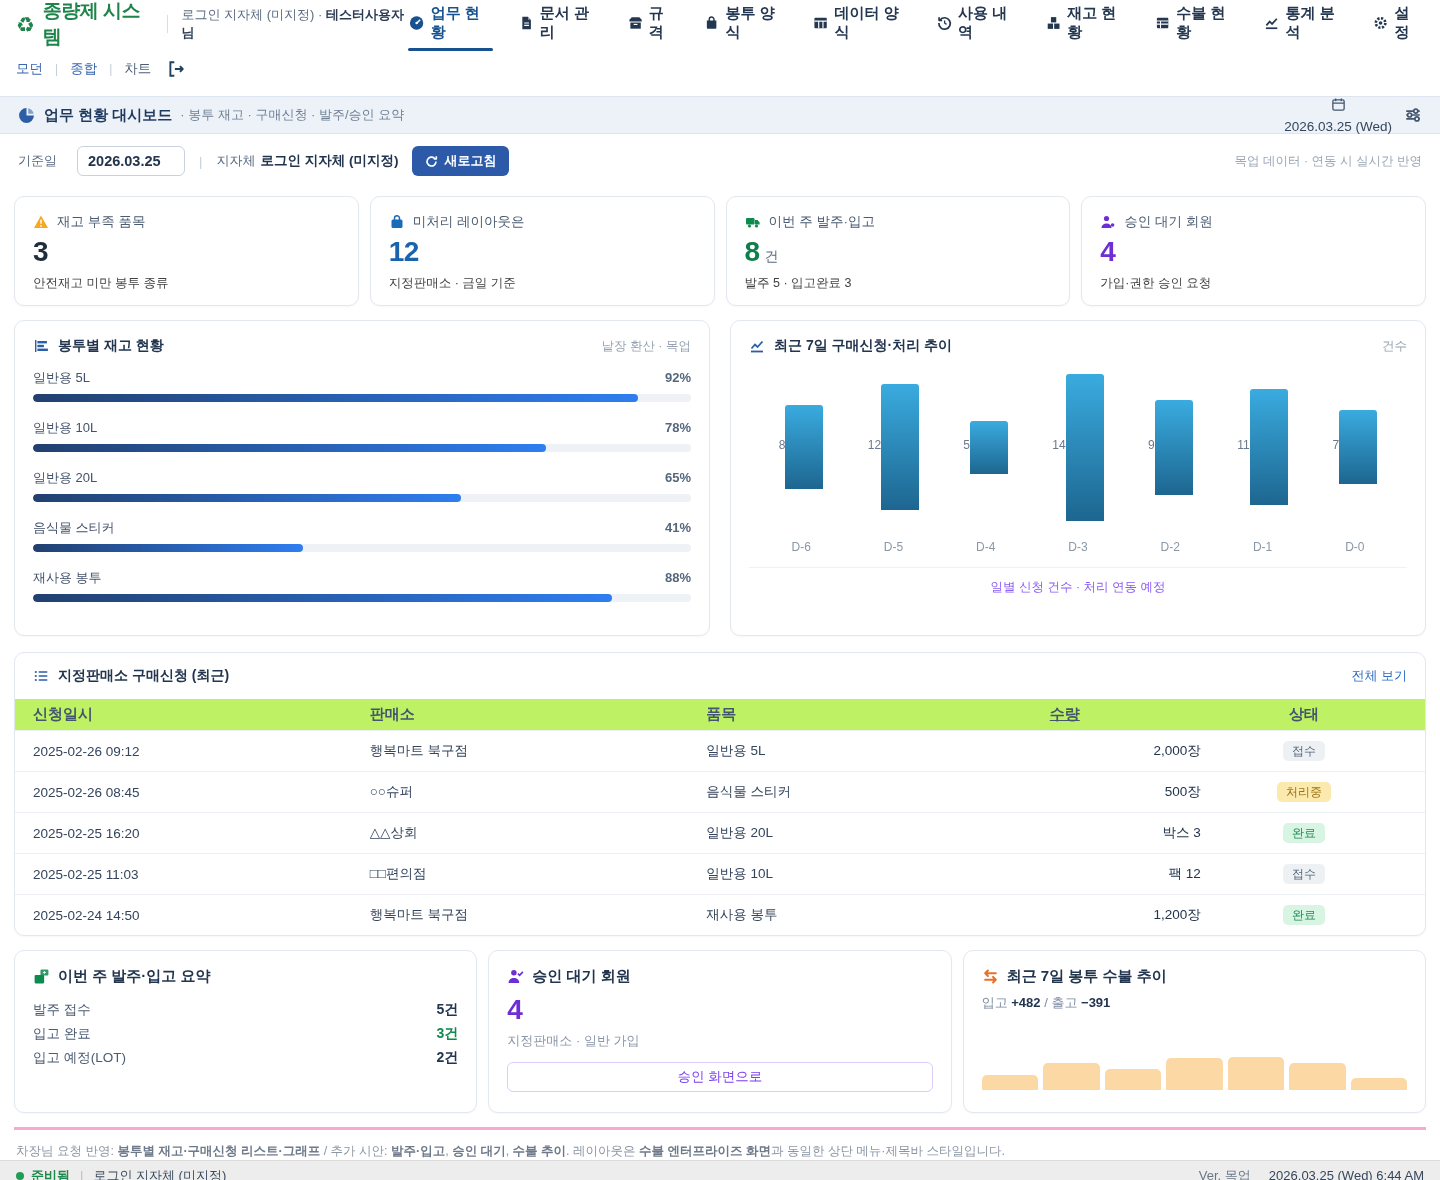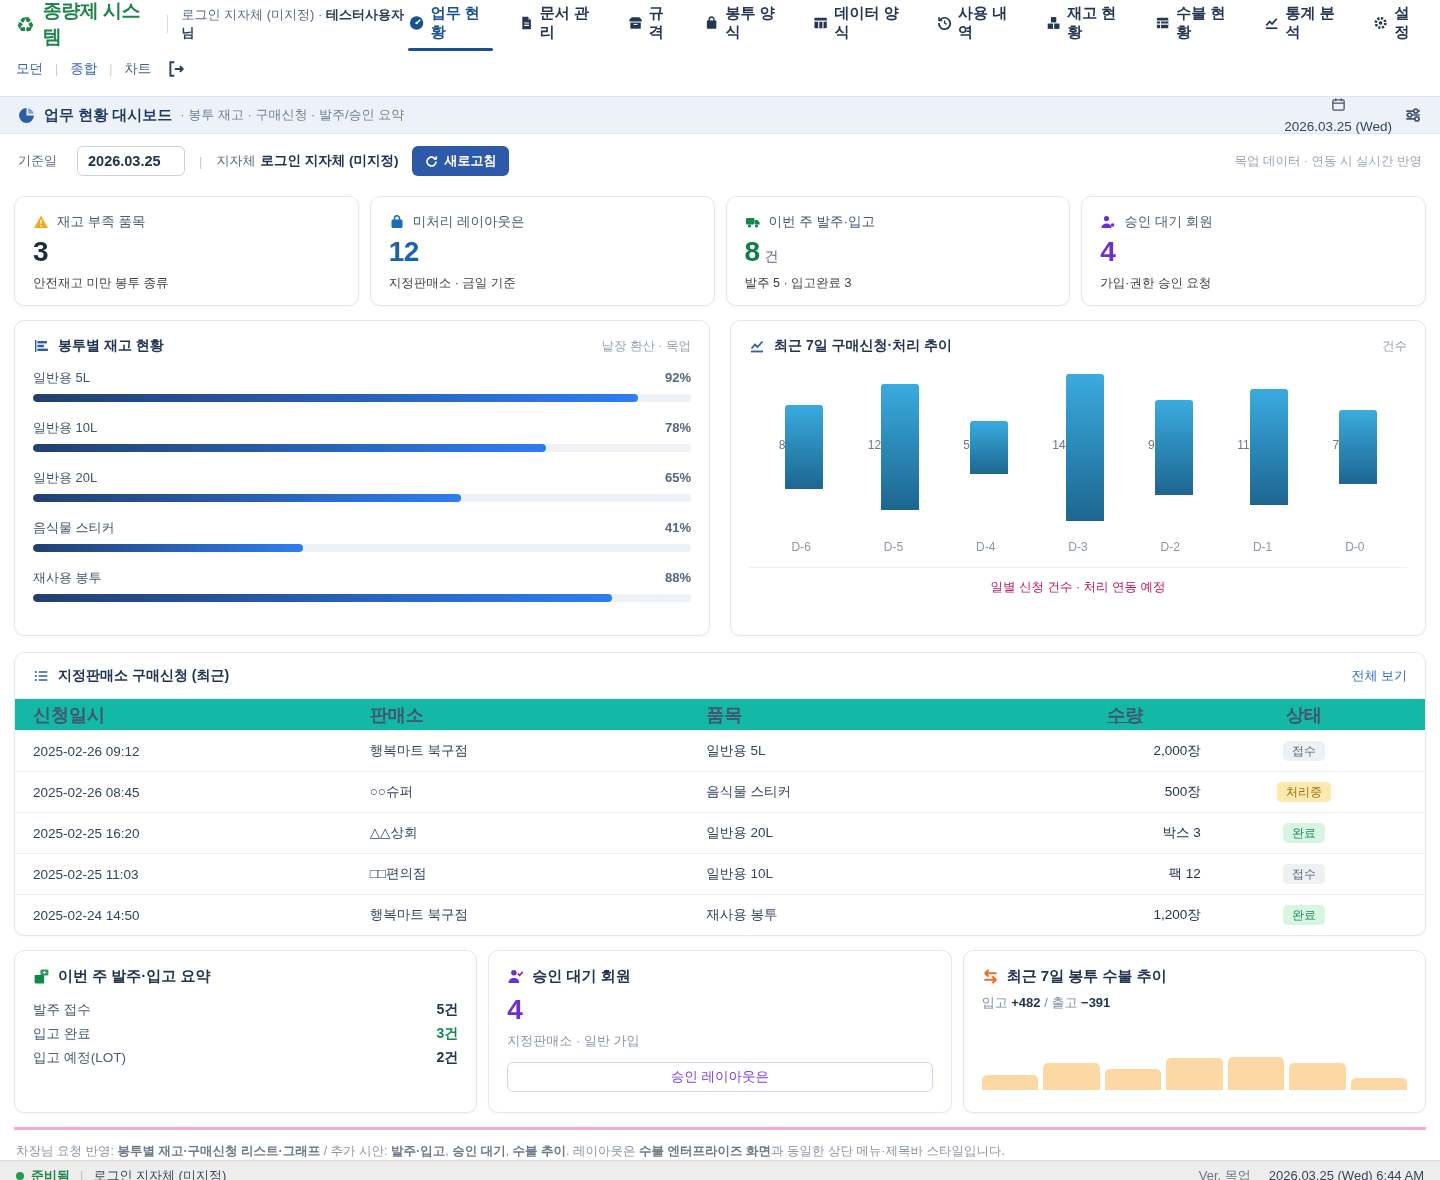--- a/index.html
+++ b/index.html
@@ -87,30 +87,30 @@
   .stock-track { height:8px; background:#eef1f6; border-radius:4px; overflow:hidden; }
   .stock-fill { height:100%; border-radius:4px; background:linear-gradient(90deg,#22406f,#2e7ef0); }
 
   .trend-chart { display:flex; margin-top:8px; padding:0 6px; }
   .tcol { flex:1; display:flex; flex-direction:column; align-items:center; }
   .tbar-area { height:168px; display:flex; align-items:center; justify-content:flex-end; }
   .tval { font-size:12px; color:#6b7a8c; margin-bottom:5px; }
   .tbar { width:38px; border-radius:3px 3px 0 0; background:linear-gradient(180deg,#3aabdf,#1d6690); }
   .tlab { font-size:12px; color:#8a97a6; margin-top:9px; }
   .trend-sep { border:none; border-top:1px solid #eef1f5; margin:13px 0 0; }
-  .trend-caption { text-align:center; font-size:12.5px; color:#be185d; margin-top:11px; }
+  .trend-caption { text-align:center; font-size:12.5px; color:#8b5cf6; margin-top:11px; }
 
   
   .table-panel { margin:16px 14px 0; padding:0; flex:none; overflow:hidden; }
   .table-head { display:flex; align-items:center; padding:14px 18px; }
   .table-head .ico { width:16px; height:16px; color:#2c5ea8; margin-right:9px; }
   .table-link { margin-left:auto; font-size:13px; color:#2f6cc4; text-decoration:none; cursor:pointer; }
   .tgrid { display:grid; grid-template-columns:24.5% 24.5% 25% 11% 15%; align-items:center; padding:0 18px; }
-  .thead { background:#14b8a6; height:31px; font-size:18px; font-weight:bold; color:#44566e; }
-  .thead .c-qty { text-align:center;text-decoration:underline; }
+  .thead { background:#bef264; height:31px; font-size:15px; font-weight:bold; color:#44566e; }
+  .thead .c-qty { text-align:left;text-decoration:underline; }
   .thead .c-status { text-align:center; }
   .trow { height:41px; border-top:1px solid #edf0f4; font-size:13.5px; color:#33445c; }
   .trow .c-qty { text-align:right; color:#22344e; }
   .trow .c-status { text-align:center; }
   .badge { display:inline-block; font-size:12px; padding:4px 9px; border-radius:5px; line-height:1; }
   .badge.gray { background:#eef1f4; color:#55667a; }
   .badge.yellow { background:#fbe9ad; color:#9a7215; }
   .badge.green { background:#d8f5e3; color:#1f8a55; }
 
   
@@ -595,21 +595,21 @@
           <svg viewBox="0 0 16 16" fill="currentColor">
             <circle cx="6.5" cy="4.5" r="2.6"></circle>
             <path d="M1.5 14c0-3 2.2-4.6 5-4.6s5 1.6 5 4.6z"></path>
             <path d="M10.3 5.3l1.6 1.6 3-3.2" fill="none" stroke="currentColor" stroke-width="1.6"></path>
           </svg>
         </span>
       <span>승인 대기 회원</span>
     </div>
     <div class="appr-val">4</div>
     <div class="appr-sub">지정판매소 · 일반 가입</div>
-    <button class="appr-btn">승인 레이아웃은</button>
+    <button class="appr-btn">승인 화면으로</button>
   </div>
   <div class="card bcard">
     <div class="bcard-head">
       <span class="ico" style="color:#e8702a">
           <svg viewBox="0 0 16 16" fill="none" stroke="currentColor" stroke-width="1.9" stroke-linecap="round" stroke-linejoin="round">
             <path d="M13 5H3M5.6 2.4 3 5l2.6 2.6"></path>
             <path d="M3 11h10M10.4 8.4 13 11l-2.6 2.6"></path>
           </svg>
         </span>
       <span>최근 7일 봉투 수불 추이</span>

